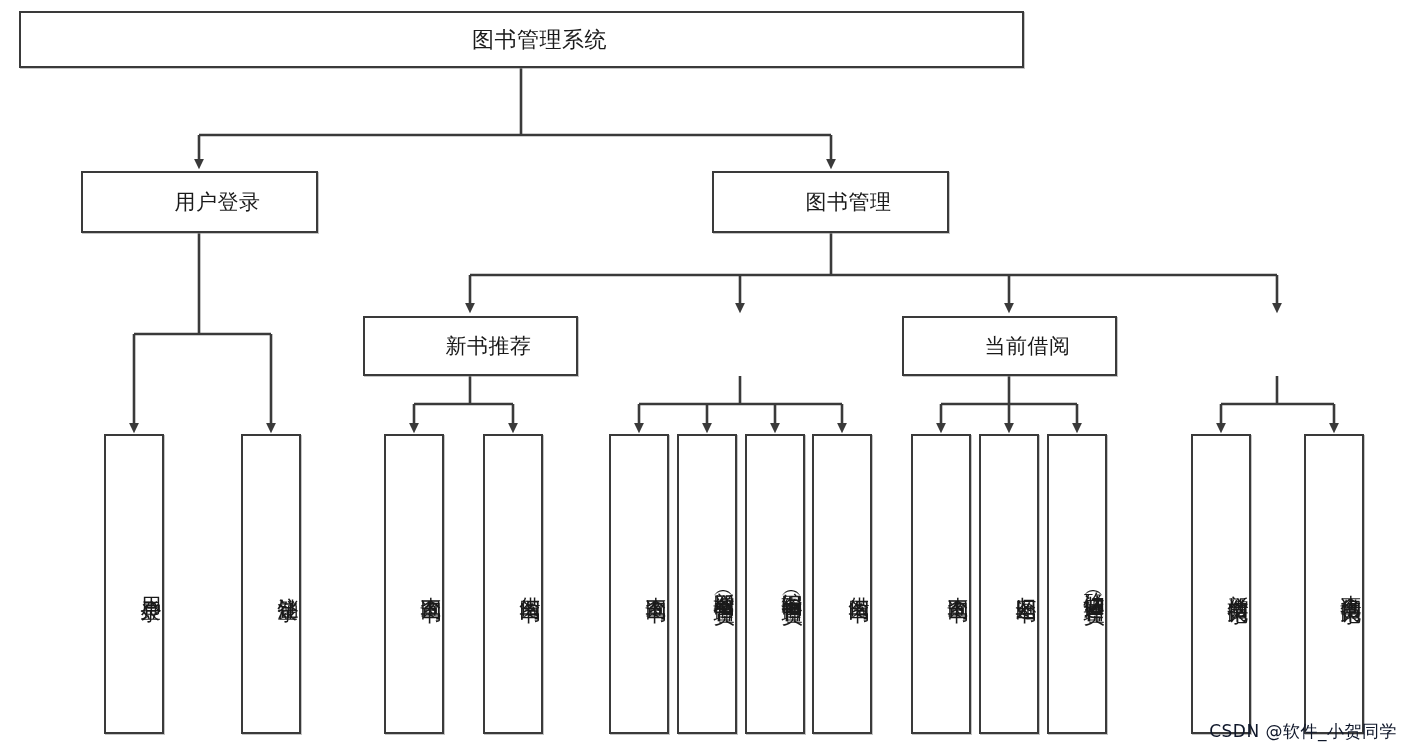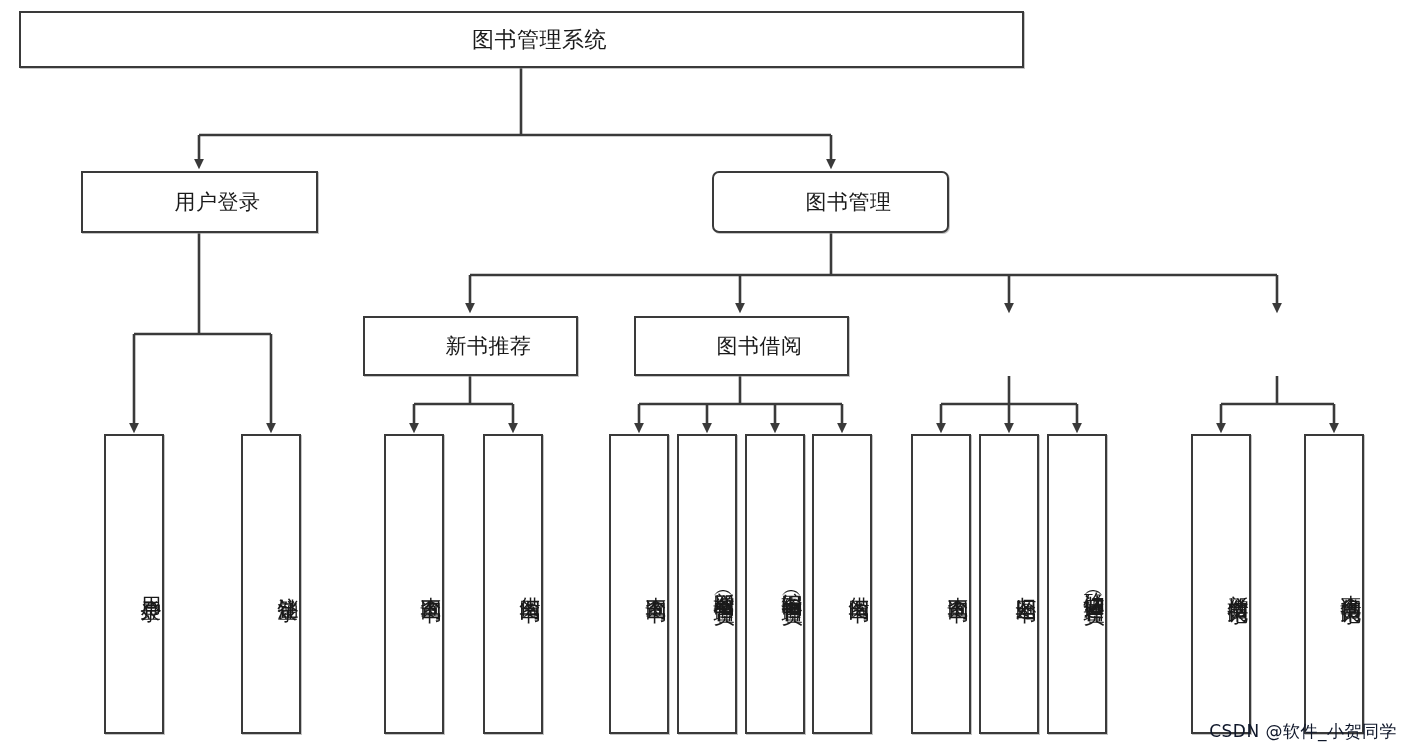--- a/index.html
+++ b/index.html
@@ -126,29 +126,29 @@
     </g>
   </svg>
 
   <div class="node horiz root" style="left:19px; top:11px; width:1005px; height:57px;">
     <span class="lbl">图书管理系统</span>
   </div>
 
   <div class="node horiz" style="left:81px; top:171px; width:237px; height:62px;">
     <span class="lbl">用户登录</span>
   </div>
-  <div class="node horiz" style="left:712px; top:171px; width:237px; height:62px;border-radius:7px;">
+  <div class="node horiz" style="left:712px; top:171px; width:237px; height:62px;">
     <span class="lbl">图书管理</span>
   </div>
 
   <div class="node horiz" style="left:363px; top:316px; width:215px; height:60px;font-family:Liberation Serif, serif;">
     <span class="lbl">新书推荐</span>
   </div>
-  <div class="node horiz" style="left:634px; top:316px; width:215px; height:60px;">
-    <span class="lbl">图书借阅</span>
+  <div class="node horiz" style="left:902px; top:316px; width:215px; height:60px;">
+    <span class="lbl">当前借阅</span>
   </div>
 
   <div class="node vert" style="left:104px; top:434px; width:60px; height:300px;">
     <span class="lbl">用户登录</span>
   </div>
   <div class="node vert" style="left:241px; top:434px; width:60px; height:300px;">
     <span class="lbl">注销登录</span>
   </div>
 
   <div class="node vert" style="left:384px; top:434px; width:60px; height:300px;">

